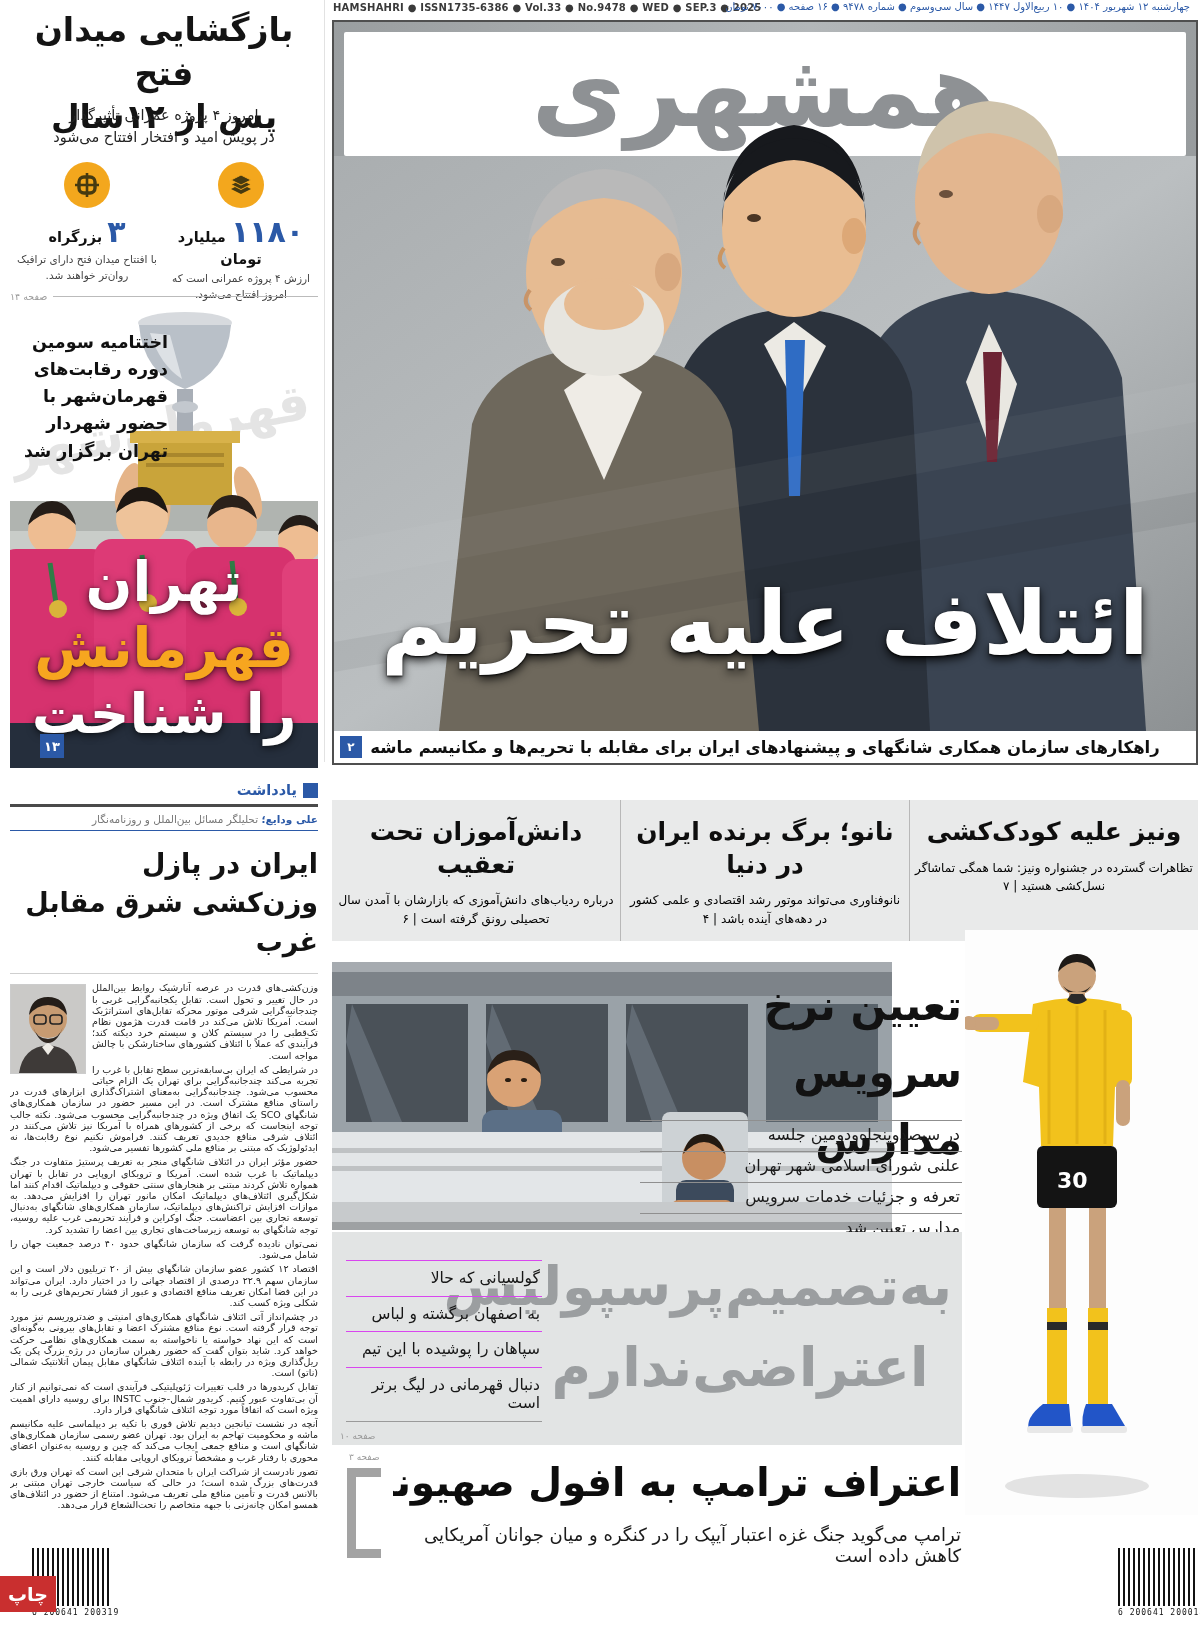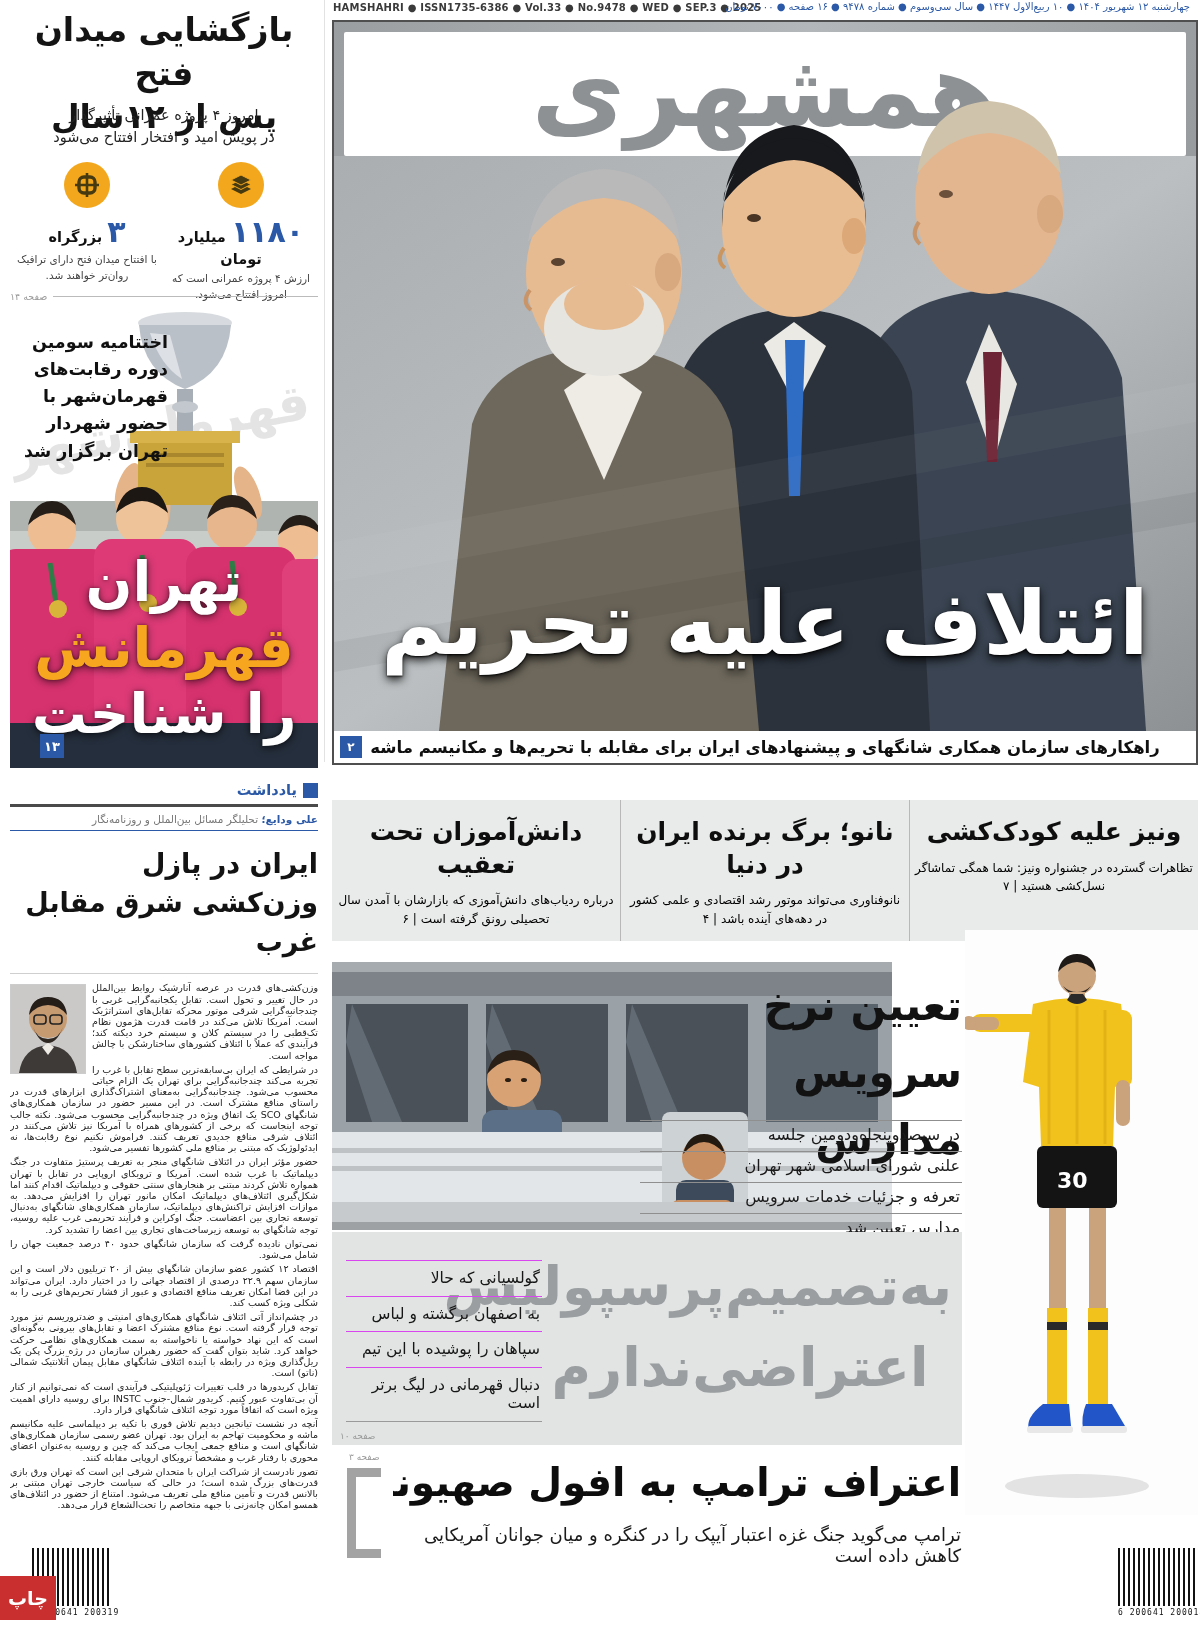--- a/index.html
+++ b/index.html
@@ -89,21 +89,21 @@
   .trump-hl{position:absolute;left:48px;right:0;top:8px;direction:rtl;text-align:right;font-size:39px;font-weight:800;
             color:#0d0d0d;line-height:1.2;white-space:nowrap;overflow:hidden;}
   .trump-sub{position:absolute;left:48px;right:0;top:72px;direction:rtl;text-align:right;font-size:18px;color:#1b1b1b;}
   
   .barcode{width:78px;}
   .bc-left{left:32px;top:1548px;}
   .bc-right{left:1118px;top:1548px;}
   .bars{height:58px;background:repeating-linear-gradient(90deg,#111 0 2px,#fff 2px 5px);}
   .bc-digits{margin-top:2px;text-align:center;font-family:"DejaVu Sans Mono","Liberation Mono",monospace;font-size:8px;
              letter-spacing:1px;color:#111;white-space:nowrap;}
-  .print-label{left:0;top:1576px;width:56px;height:44px;background:#c92f2f;color:#fff;z-index:5;display:flex;
+  .print-label{left:0;top:1576px;width:56px;height:36px;background:#c92f2f;color:#fff;z-index:5;display:flex;
                align-items:center;justify-content:center;font-size:19px;font-weight:800;}
 </style>
 </head>
 <body>
 
 <div id="page">
 
   <div class="abs hdr-left">HAMSHAHRI ● ISSN1735-6386 ● Vol.33 ● No.9478 ● WED ● SEP.3 ● 2025</div>
   <div class="abs hdr-right">چهارشنبه ۱۲ شهریور ۱۴۰۴ ● ۱۰ ربیع‌الاول ۱۴۴۷ ● سال سی‌وسوم ● شماره ۹۴۷۸ ● ۱۶ صفحه ● ۷۰۰۰ تومان</div>
   <div class="abs col-divider"></div>

